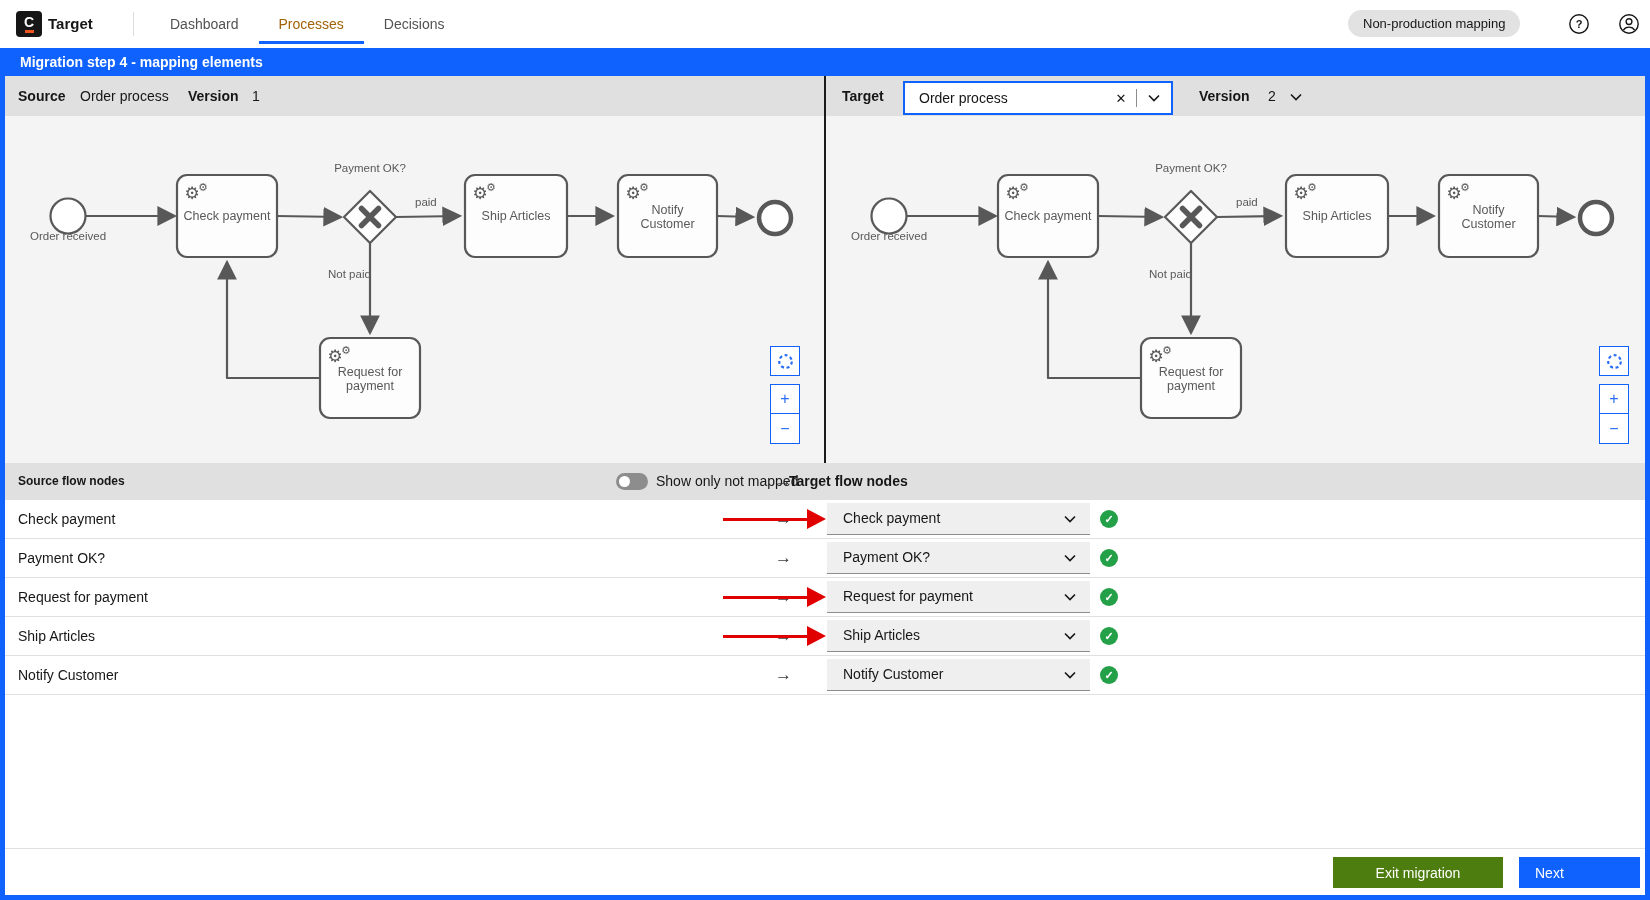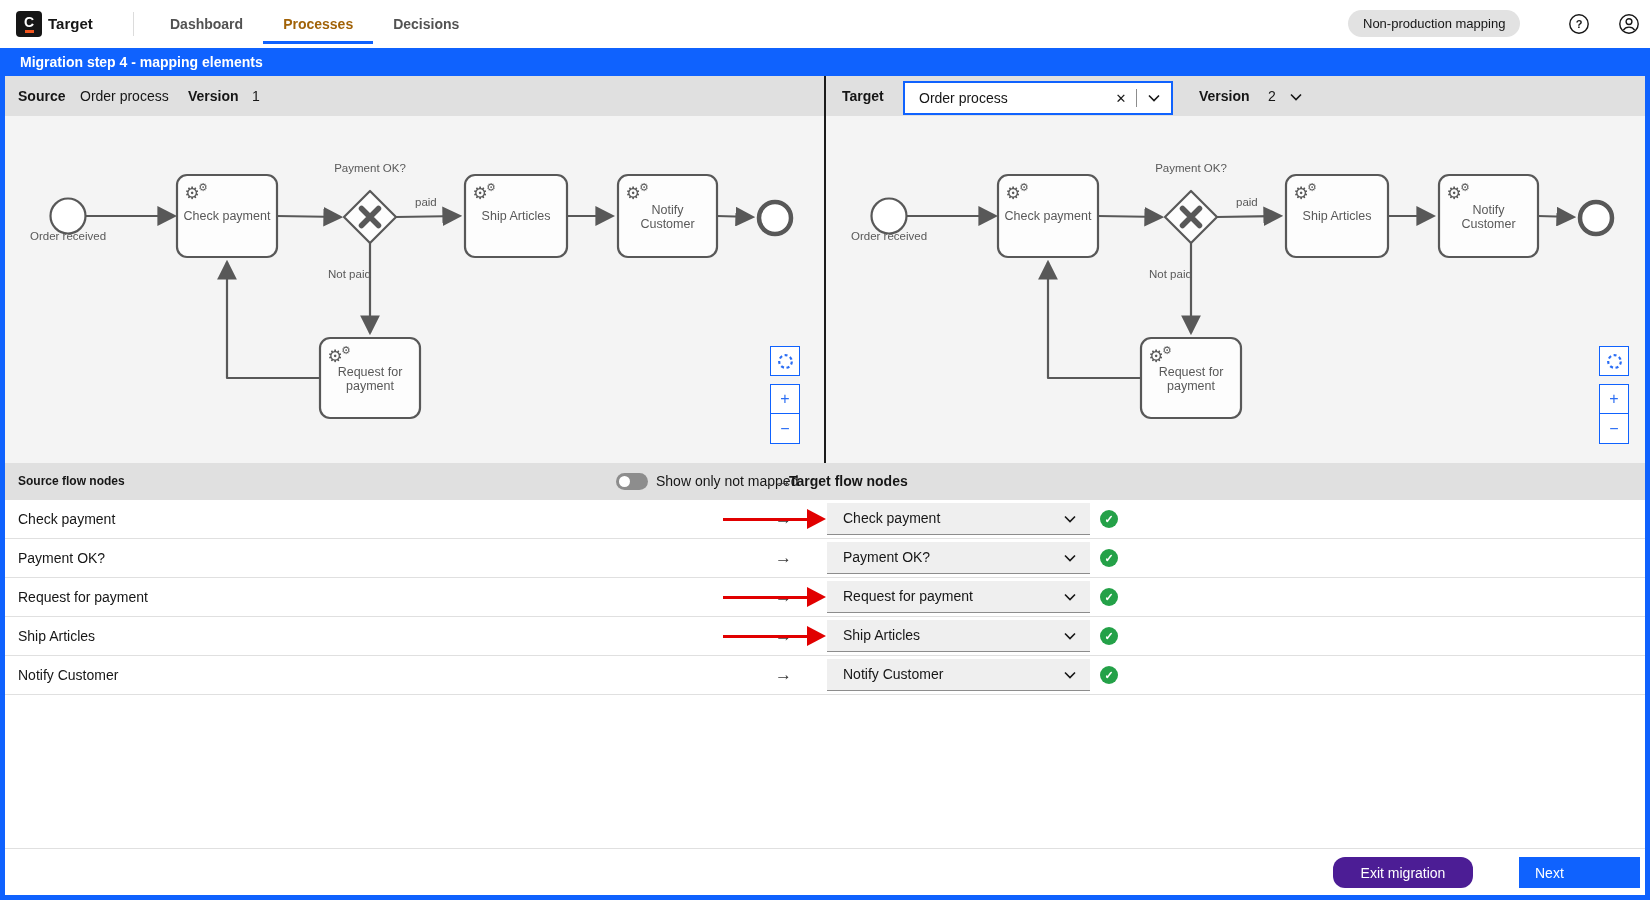--- a/index.html
+++ b/index.html
@@ -7,21 +7,21 @@
     font-family:"Liberation Sans", sans-serif; color:#161616; }
 
   
   .topbar { position:absolute; left:0; top:0; width:1650px; height:48px; background:#fff; }
   .logo { position:absolute; left:16px; top:11px; width:26px; height:26px; background:#161616;
     border-radius:4px; display:flex; flex-direction:column; align-items:center; justify-content:center; }
   .logo .letter { color:#fff; font-weight:bold; font-size:14px; line-height:14px; }
   .logo .mark { width:9px; height:3px; background:#f0541e; margin-top:1px; }
   .appname { position:absolute; left:48px; top:0; height:48px; line-height:48px; font-weight:bold; font-size:15px; }
   .top-divider { position:absolute; left:133px; top:12px; width:1px; height:24px; background:#dcdcdc; }
-  .tabs { position:absolute; left:150px; top:0; height:57px; display:flex;font-weight:bold; }
+  .tabs { position:absolute; left:150px; top:0; height:57px; display:flex; }
   .tab { position:relative; height:48px; line-height:48px; padding:0 20px; font-size:14px;
     color:#525252; cursor:pointer; }
   .tab.active { color:#a16207; }
   .tab.active::after { content:""; position:absolute; left:0; right:0; bottom:4px; height:3px; background:#0f62fe; }
   .license-pill { position:absolute; left:1348px; top:10px; height:27px; border-radius:14px;
     background:#e2e2e2; padding:0 15px; line-height:27px; font-size:13px; color:#161616; }
   .round-icon { position:absolute; top:13px; width:22px; height:22px; }
 
   
   .banner { position:absolute; left:0; top:48px; width:1650px; height:28px; background:#0f62fe;
@@ -77,21 +77,21 @@
   .mdrop .mdrop-label { position:absolute; left:16px; top:0; height:31px; line-height:31px; font-size:14px; }
   .mdrop svg { position:absolute; right:14px; top:12px; }
   .mcheck { position:absolute; left:1095px; top:10px; width:18px; height:18px; border-radius:50%;
     background:#24a148; color:#fff; font-size:11px; font-weight:bold; text-align:center; line-height:18px; }
 
   
   .footer { position:absolute; left:0; top:772px; width:1640px; height:47px; background:#fff;
     border-top:1px solid #e0e0e0; }
   .btn { position:absolute; top:8px; height:31px; font-size:14px; color:#fff; border:none; cursor:pointer;
     font-family:"Liberation Sans", sans-serif; }
-  .btn-exit { left:1328px; width:140px; background:#4c1d95; text-align:center;border-radius:12px; }
+  .btn-exit { left:1328px; width:170px; background:#4d7c0f; text-align:center; }
   .btn-next { left:1514px; width:121px; background:#0f62fe; text-align:left; padding-left:16px; }
 </style>
 </head>
 <body>
 
 <div class="topbar">
   <div class="logo">
     <span class="letter">C</span>
     <span class="mark"></span>
   </div>

